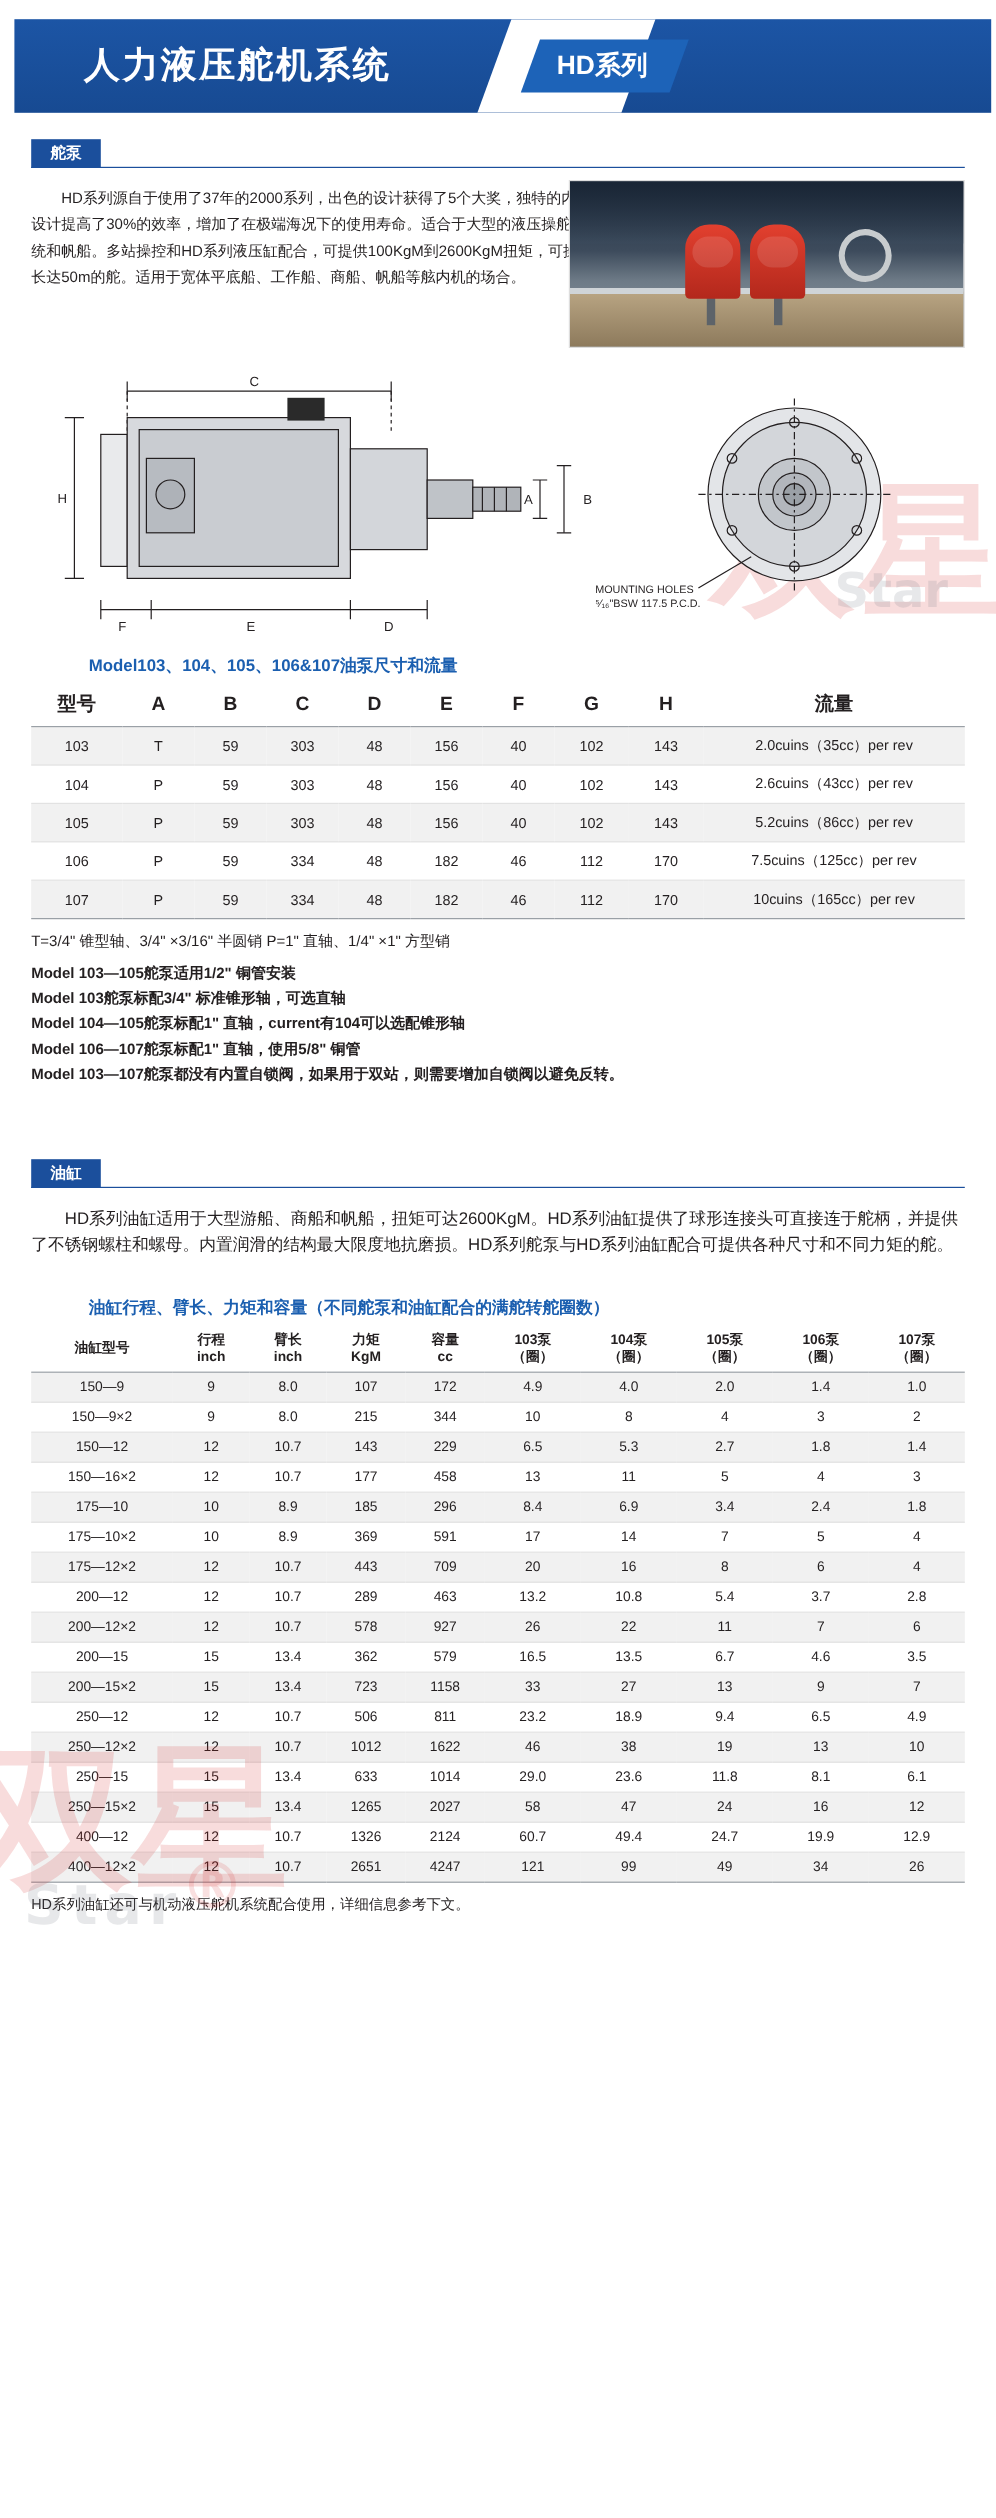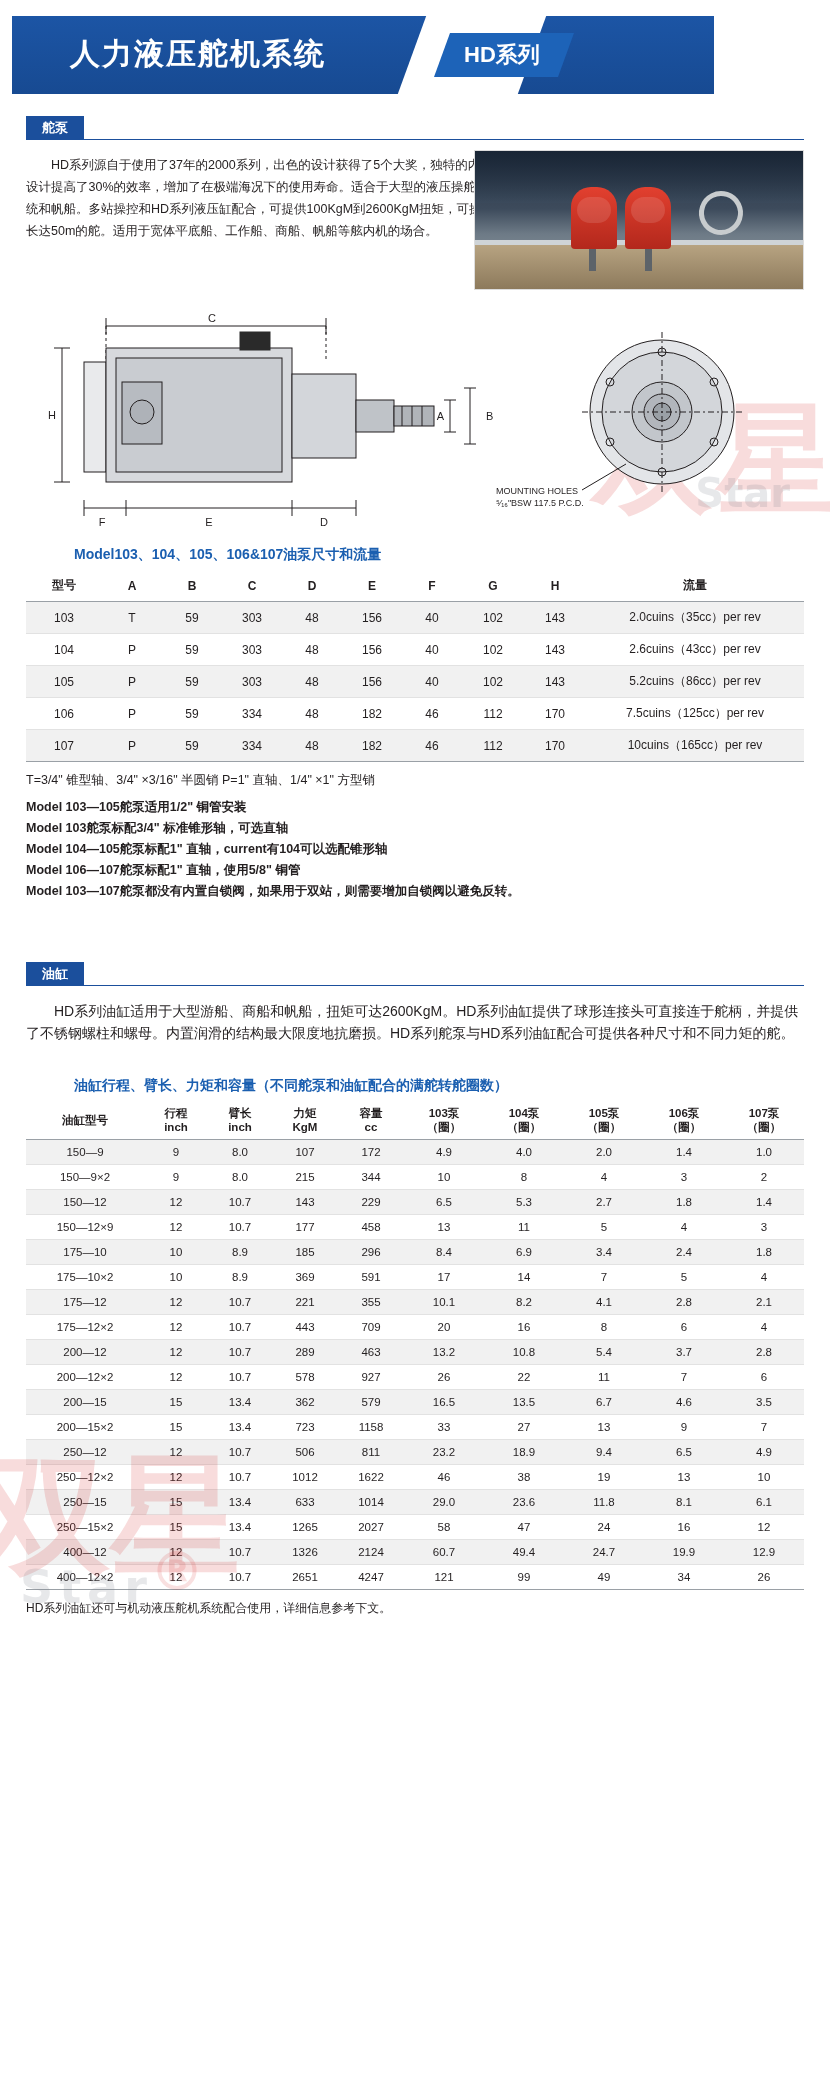--- a/index.html
+++ b/index.html
@@ -13,21 +13,21 @@
   }
   .page { width: 830px; min-height: 2098px; position: relative; overflow: hidden; }
 
   
   .header {
     position: relative;
     height: 78px;
     background: #1b4f9c;
     background: linear-gradient(180deg,#1c55a5 0%, #174a92 100%);
     margin: 16px 0 0 12px;
-    width: 702px;
+    width: 814px;
     overflow: hidden;
   }
   .header .title {
     position: absolute;
     left: 58px; top: 18px;
     font-size: 30px;
     font-weight: bold;
     color: #ffffff;
     letter-spacing: 2px;
   }
@@ -147,21 +147,21 @@
     border-collapse: collapse;
     width: 778px;
     font-size: 12px;
   }
   table.tbl th {
     font-weight: bold;
     padding: 7px 2px;
     border-bottom: 1px solid #9aa0a6;
     text-align: center;
     color:#231f20;
-    font-size: 12px;
+    font-size: 16px;
   }
   table.tbl td {
     padding: 7px 2px;
     text-align: center;
     border-bottom: 1px solid #e2e2e2;
   }
   table.tbl tbody tr:nth-child(odd) { background: #f1f1f1; }
   table.tbl tbody tr:nth-child(even) { background: #ffffff; }
   table.tbl tr.lastrow td { border-bottom: 1px solid #9aa0a6; }
 
@@ -513,21 +513,21 @@
         <td>10.7</td>
         <td>143</td>
         <td>229</td>
         <td>6.5</td>
         <td>5.3</td>
         <td>2.7</td>
         <td>1.8</td>
         <td>1.4</td>
       </tr>
       <tr>
-        <td>150—12×9</td>
+        <td>150—16×2</td>
         <td>12</td>
         <td>10.7</td>
         <td>177</td>
         <td>458</td>
         <td>13</td>
         <td>11</td>
         <td>5</td>
         <td>4</td>
         <td>3</td>
       </tr>
@@ -549,32 +549,20 @@
         <td>8.9</td>
         <td>369</td>
         <td>591</td>
         <td>17</td>
         <td>14</td>
         <td>7</td>
         <td>5</td>
         <td>4</td>
       </tr>
       <tr>
-        <td>175—12</td>
-        <td>12</td>
-        <td>10.7</td>
-        <td>221</td>
-        <td>355</td>
-        <td>10.1</td>
-        <td>8.2</td>
-        <td>4.1</td>
-        <td>2.8</td>
-        <td>2.1</td>
-      </tr>
-      <tr>
         <td>175—12×2</td>
         <td>12</td>
         <td>10.7</td>
         <td>443</td>
         <td>709</td>
         <td>20</td>
         <td>16</td>
         <td>8</td>
         <td>6</td>
         <td>4</td>

